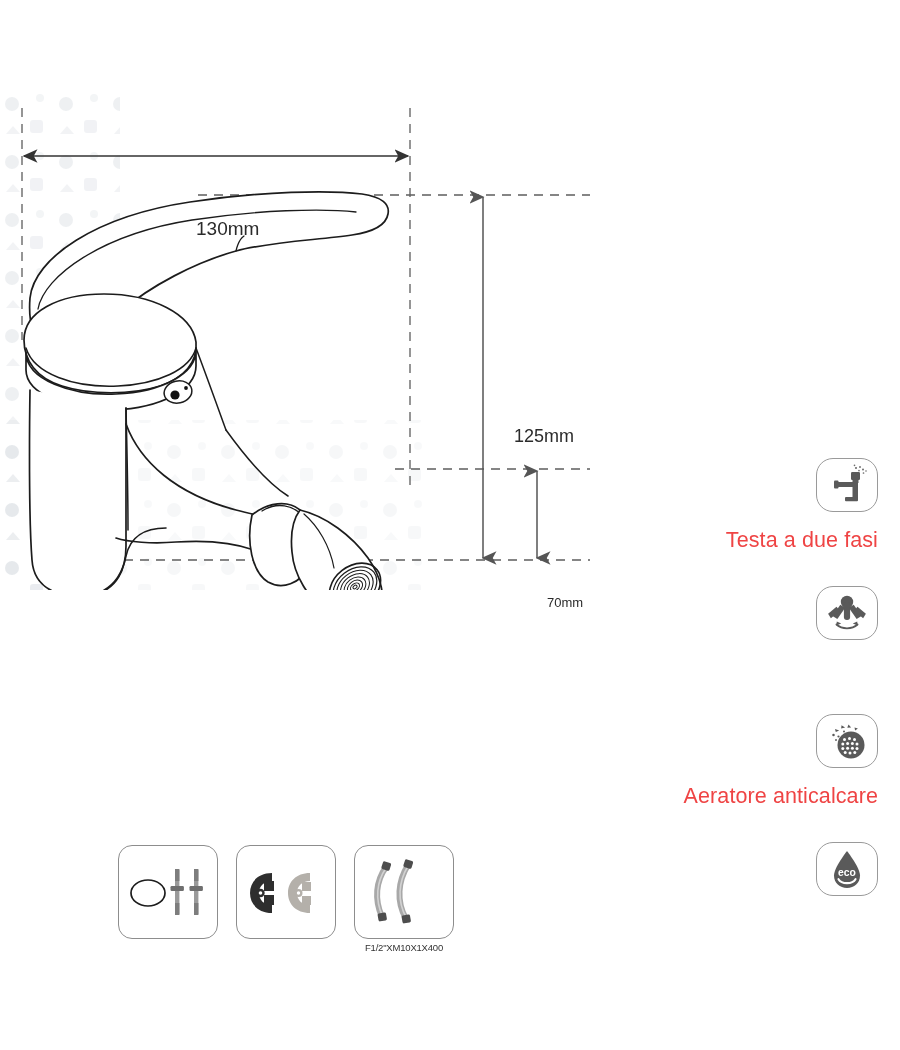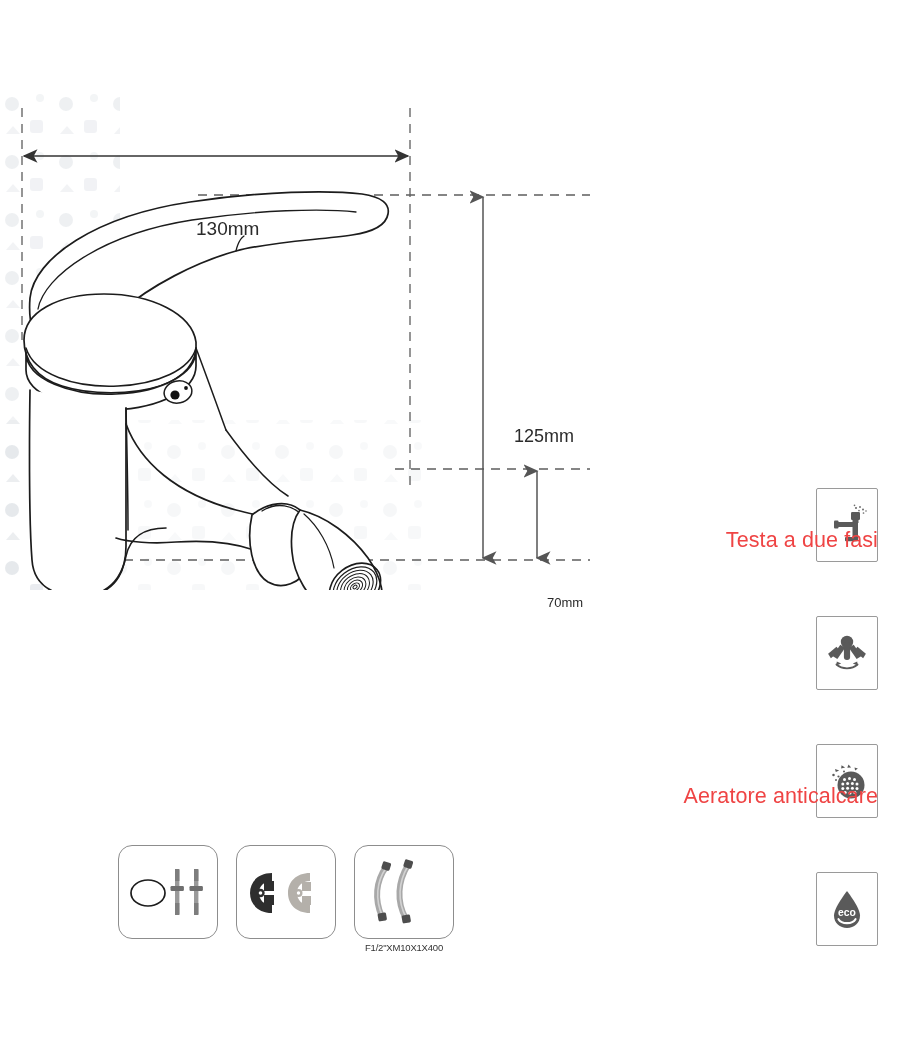--- a/index.html
+++ b/index.html
@@ -32,26 +32,26 @@
     left:600px;top:450px;
     width:290px;
   }
   .feature{
     position:relative;
     height:128px;
   }
   .feature-icon-box{
     position:absolute;
     right:12px;top:8px;
-    width:62px;height:74px;
+    width:62px;height:54px;
     border:1.6px solid #9a9a9a;
-    border-radius:2px;
+    border-radius:17px;
     background:#ffffff;
     box-sizing:border-box;
-    display:flex;align-items:center;justify-content:center;margin-top:30px;
+    display:flex;align-items:center;justify-content:center;
   }
   .feature-label{
     position:absolute;
     right:12px;top:78px;
     width:276px;
     text-align:right;
     font-size:21.5px;
     color:#ef4444;
     white-space:nowrap;
     letter-spacing:.1px;

